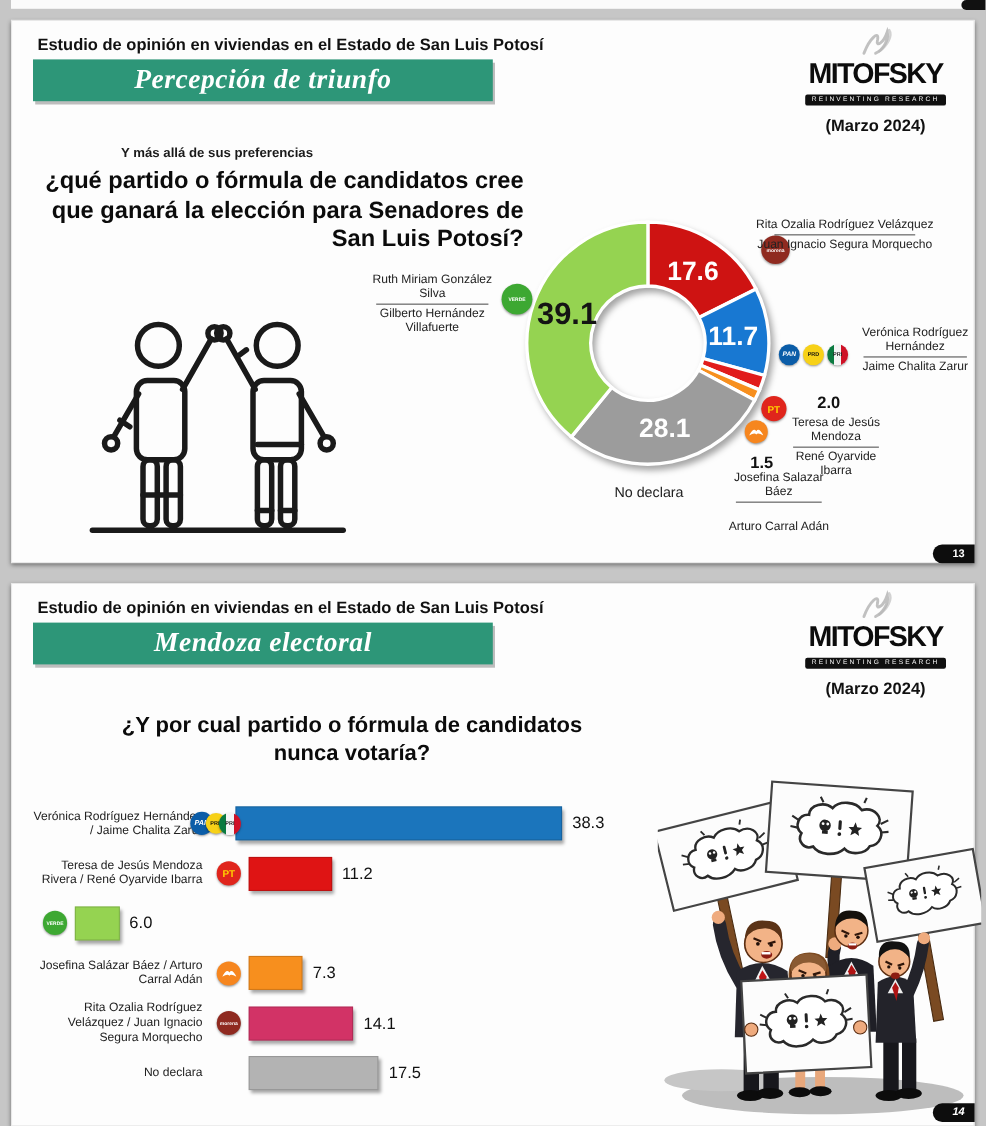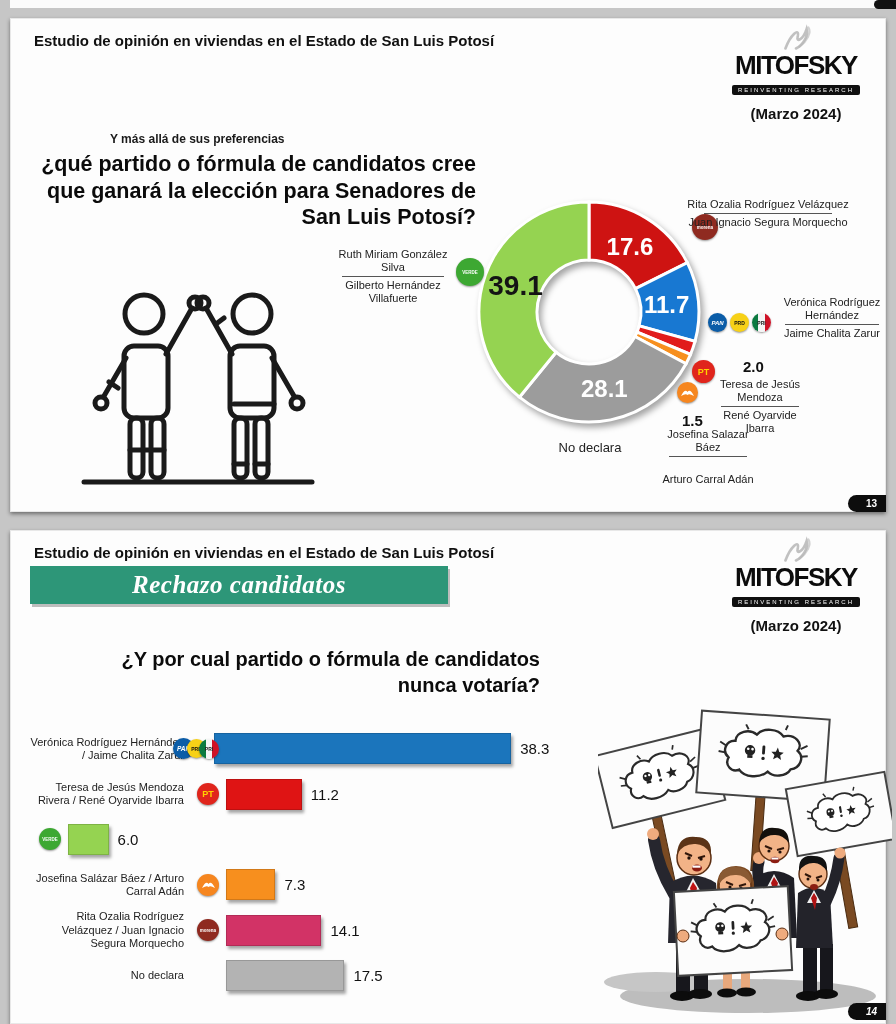--- a/index.html
+++ b/index.html
@@ -62,39 +62,40 @@
   .chip-prd   { background:#f7d117; color:#111; }
   .chip-pri   { background:linear-gradient(90deg,#0b7a40 33%,#f5f5f5 33%,#f5f5f5 67%,#ce1126 67%); color:#222; }
   .chip-pt    { background:#e0251c; color:#ffd200; }
   .chip-verde { background:#3da832; font-size:4.5px; }
   .chip-morena{ background:#8f2a20; font-size:4.5px; text-transform:lowercase; }
   .chip-mc    { background:#f6861f; }
   .chip-mc svg { display:block; }
   .abs { position:absolute; }
 
   
-  .question2 { position:absolute; left:90px; top:116px; width:440px; text-align:right;
+  .question2 { position:absolute; left:90px; top:116px; width:440px; text-align:center;
     font-size:20px; font-weight:bold; line-height:1.3; color:#0b0b0b; }
   #bars { position:absolute; left:0; top:196px; width:612px; }
   .bar-row { display:flex; align-items:center; height:45.4px; padding-left:16px; }
   .bar-label { width:158px; text-align:right; font-size:11px; line-height:1.2; color:#222; }
   .bar-logo { width:42px; display:flex; justify-content:flex-end; align-items:center; padding-right:7px; position:relative; z-index:2; }
   .bar-track { display:flex; align-items:center; }
   .bar { height:31px; box-shadow:2px 3px 3px rgba(0,0,0,.35); border:1px solid rgba(0,0,0,.15); }
   .bar-val { margin-left:9px; font-size:15px; color:#111; }
   #protest { position:absolute; left:588px; top:166px; }
 </style>
 </head>
 <body>
 
 <div class="prev-strip"></div>
 <div class="prev-badge"></div>
 
 <div class="slide" id="slide1">
   <div class="hdr">Estudio de opinión en viviendas en el Estado de San Luis Potosí</div>
+  <div class="banner">Percepción  de triunfo</div>
 
   <div class="brand">
     <svg class="flame" width="52" height="34" viewBox="0 0 52 34">
       <path d="M14,30 C20,14 30,6 28,16 C26,24 34,20 38,8 C40,16 34,26 26,30" fill="none" stroke="#9a9a9a" stroke-width="3" opacity=".6" stroke-linecap="round"></path>
       <path d="M30,28 C38,22 44,12 40,6" fill="none" stroke="#b5b5b5" stroke-width="2.5" opacity=".6" stroke-linecap="round"></path>
     </svg>
     <div class="brand-name">MITOFSKY</div>
     <div class="brand-bar">REINVENTING RESEARCH</div>
     <div class="brand-date">(Marzo 2024)</div>
   </div>
@@ -186,21 +187,21 @@
     <div class="cand-extra">Arturo Carral Adán</div>
   </div>
 
   <div class="nodeclara" style="left:500px; top:422px; width:160px; text-align:center;">No declara</div>
 
   <div class="badge" style="top:477px;">13</div>
 </div>
 
 <div class="slide" id="slide2">
   <div class="hdr">Estudio de opinión en viviendas en el Estado de San Luis Potosí</div>
-  <div class="banner">Rechazo candidatos</div>
+  <div class="banner">Mendoza electoral</div>
 
   <div class="brand">
     <svg class="flame" width="52" height="34" viewBox="0 0 52 34">
       <path d="M14,30 C20,14 30,6 28,16 C26,24 34,20 38,8 C40,16 34,26 26,30" fill="none" stroke="#9a9a9a" stroke-width="3" opacity=".6" stroke-linecap="round"></path>
       <path d="M30,28 C38,22 44,12 40,6" fill="none" stroke="#b5b5b5" stroke-width="2.5" opacity=".6" stroke-linecap="round"></path>
     </svg>
     <div class="brand-name">MITOFSKY</div>
     <div class="brand-bar">REINVENTING RESEARCH</div>
     <div class="brand-date">(Marzo 2024)</div>
   </div>

